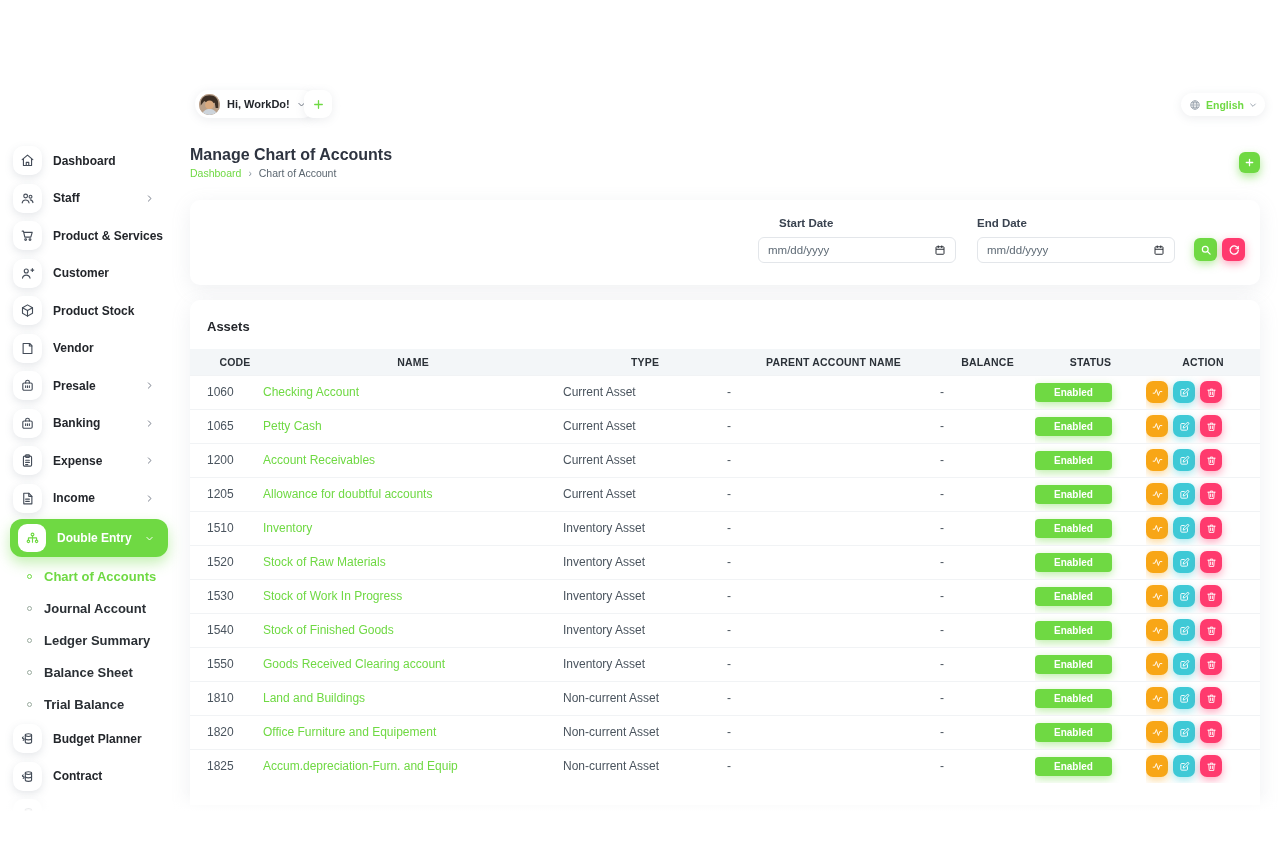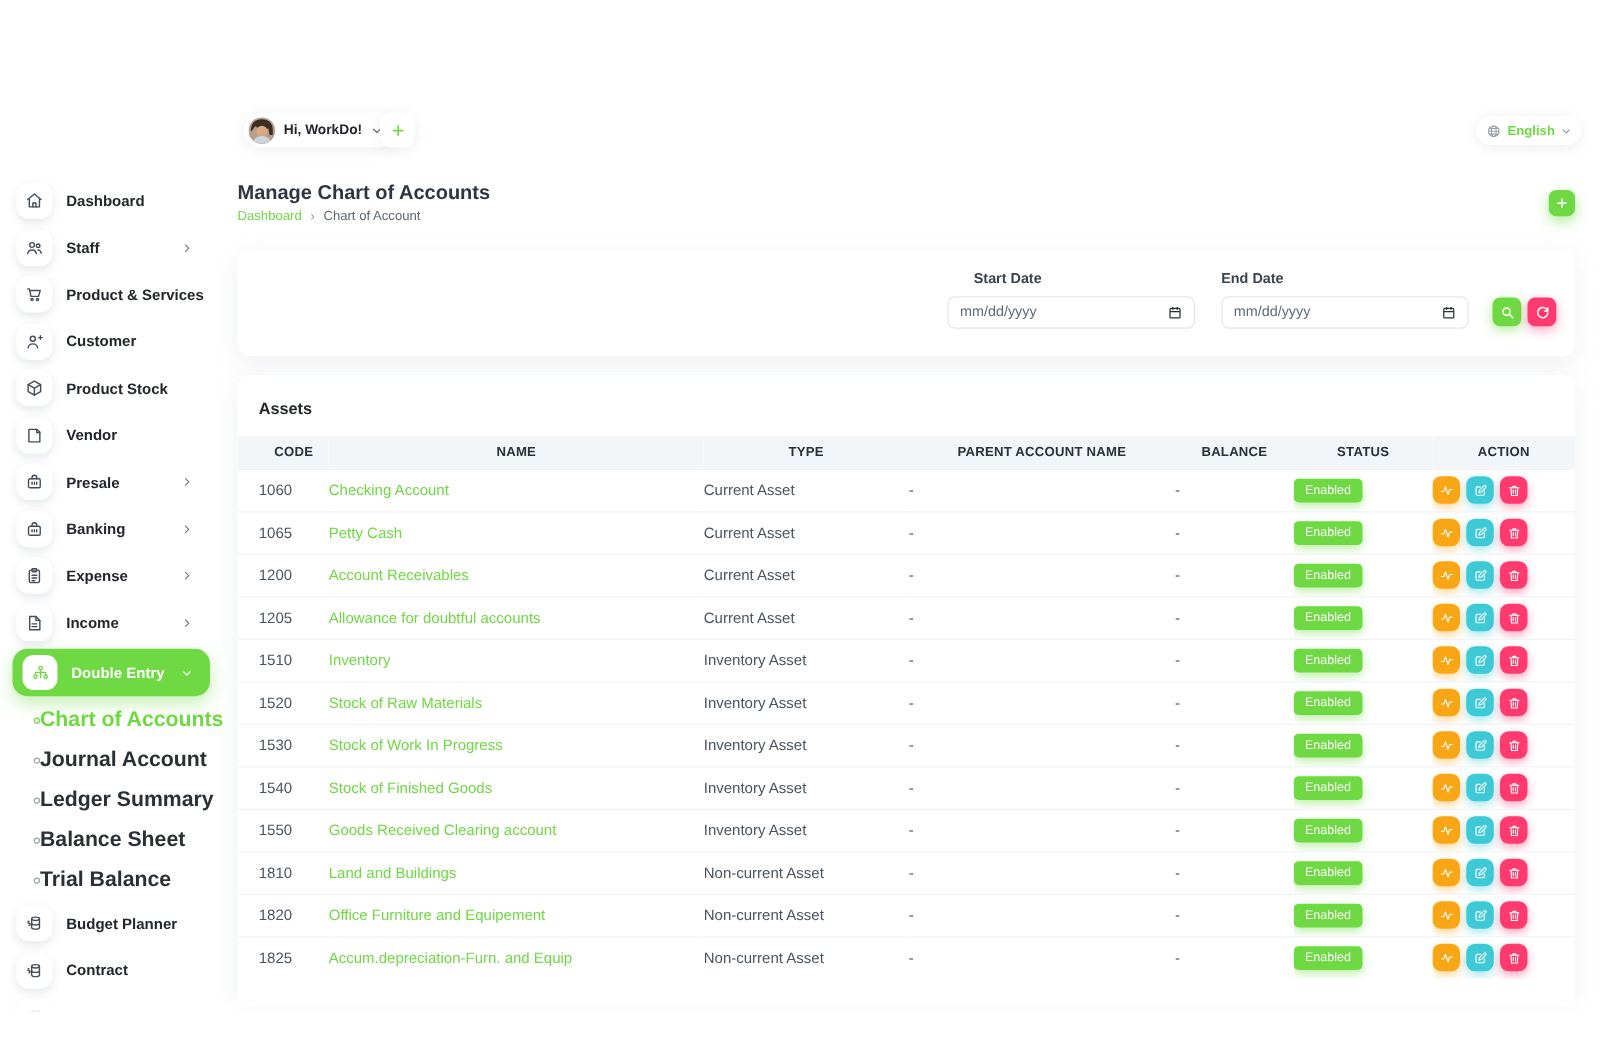--- a/index.html
+++ b/index.html
@@ -55,21 +55,21 @@
   .side-chev{position:absolute;right:24px;color:#6b7280}
   .side-chev svg{width:9px;height:9px}
   .active-pill{margin:2px 10px 3px;height:38px;background:var(--green);border-radius:12px;
     display:flex;align-items:center;position:relative;cursor:pointer;
     box-shadow:0 6px 14px rgba(111,217,67,.4)}
   .active-pill .icon-box{margin-left:8px;width:28px;height:28px;border-radius:9px;color:var(--green);box-shadow:none}
   .active-pill .side-label{color:#fff}
   .active-pill .side-chev{color:#fff;right:14px}
   .sub-item{display:flex;align-items:center;height:32px;padding-left:27px;cursor:pointer}
   .bullet{width:5px;height:5px;border:1.5px solid #9aab9f;border-radius:50%;flex:none}
-  .sub-label{font-size:17px;font-weight:600;color:#2b3035;white-space:nowrap}
+  .sub-label{margin-left:12px;font-size:13px;font-weight:600;color:#2b3035;white-space:nowrap}
   .sub-item.active .bullet{border-color:var(--green)}
   .sub-item.active .sub-label{color:var(--green);font-weight:700}
 
   
   .filter-card{position:absolute;left:190px;top:200px;width:1070px;height:85px;background:#fff;
     border-radius:10px;box-shadow:0 5px 20px rgba(140,152,164,.14)}
   .f-label{position:absolute;font-size:11.5px;font-weight:600;color:#3a4350}
   .lbl-start{left:589px;top:17px}
   .lbl-end{left:787px;top:17px}
   .date-input{position:absolute;top:37px;width:198px;height:26px;border:1px solid #e3e6ea;border-radius:6px;
@@ -88,22 +88,22 @@
   .table-card{position:absolute;left:190px;top:300px;width:1070px;height:505px;background:#fff;
     border-radius:10px 10px 0 0;box-shadow:0 5px 20px rgba(140,152,164,.14);overflow:hidden}
   .card-title{padding:19px 17px 15px;font-size:13px;font-weight:700;color:#23262b}
   table{width:100%;border-collapse:collapse;table-layout:fixed}
   thead th{background:#f3f6f8;font-size:10.5px;font-weight:700;color:#2b3138;text-align:center;
     height:26px;letter-spacing:.2px;white-space:nowrap;overflow:hidden}
   th:first-child,td:first-child{padding-left:17px}
   tbody td{font-size:12px;color:var(--body);border-top:1px solid #f1f3f5;height:34px;
     white-space:nowrap;overflow:hidden}
   .link{color:var(--green);text-decoration:none;cursor:pointer}
-  .badge{display:inline-block;background:var(--green);color:#fff;font-size:10px;font-weight:400;
-    padding:4px 9px;border-radius:4px;box-shadow:0 3px 8px rgba(111,217,67,.45)}
+  .badge{display:inline-block;background:var(--green);color:#fff;font-size:10px;font-weight:700;
+    padding:4px 19px;border-radius:4px;box-shadow:0 3px 8px rgba(111,217,67,.45)}
   .act{display:inline-flex;width:22px;height:22px;border:none;border-radius:7px;color:#fff;
     align-items:center;justify-content:center;margin-right:5px;cursor:pointer;vertical-align:middle}
   .act .ic svg{width:11px;height:11px}
   .act-activity{background:var(--orange);box-shadow:0 3px 8px rgba(248,166,22,.45)}
   .act-edit{background:var(--cyan);box-shadow:0 3px 8px rgba(62,201,214,.45)}
   .act-trash{background:var(--pink);box-shadow:0 3px 8px rgba(255,58,110,.45)}
 
   .fade{position:absolute;left:0;top:792px;width:1280px;height:51px;z-index:5;pointer-events:none;
     background:linear-gradient(to bottom,rgba(255,255,255,0),#fff 38%)}
 </style>

